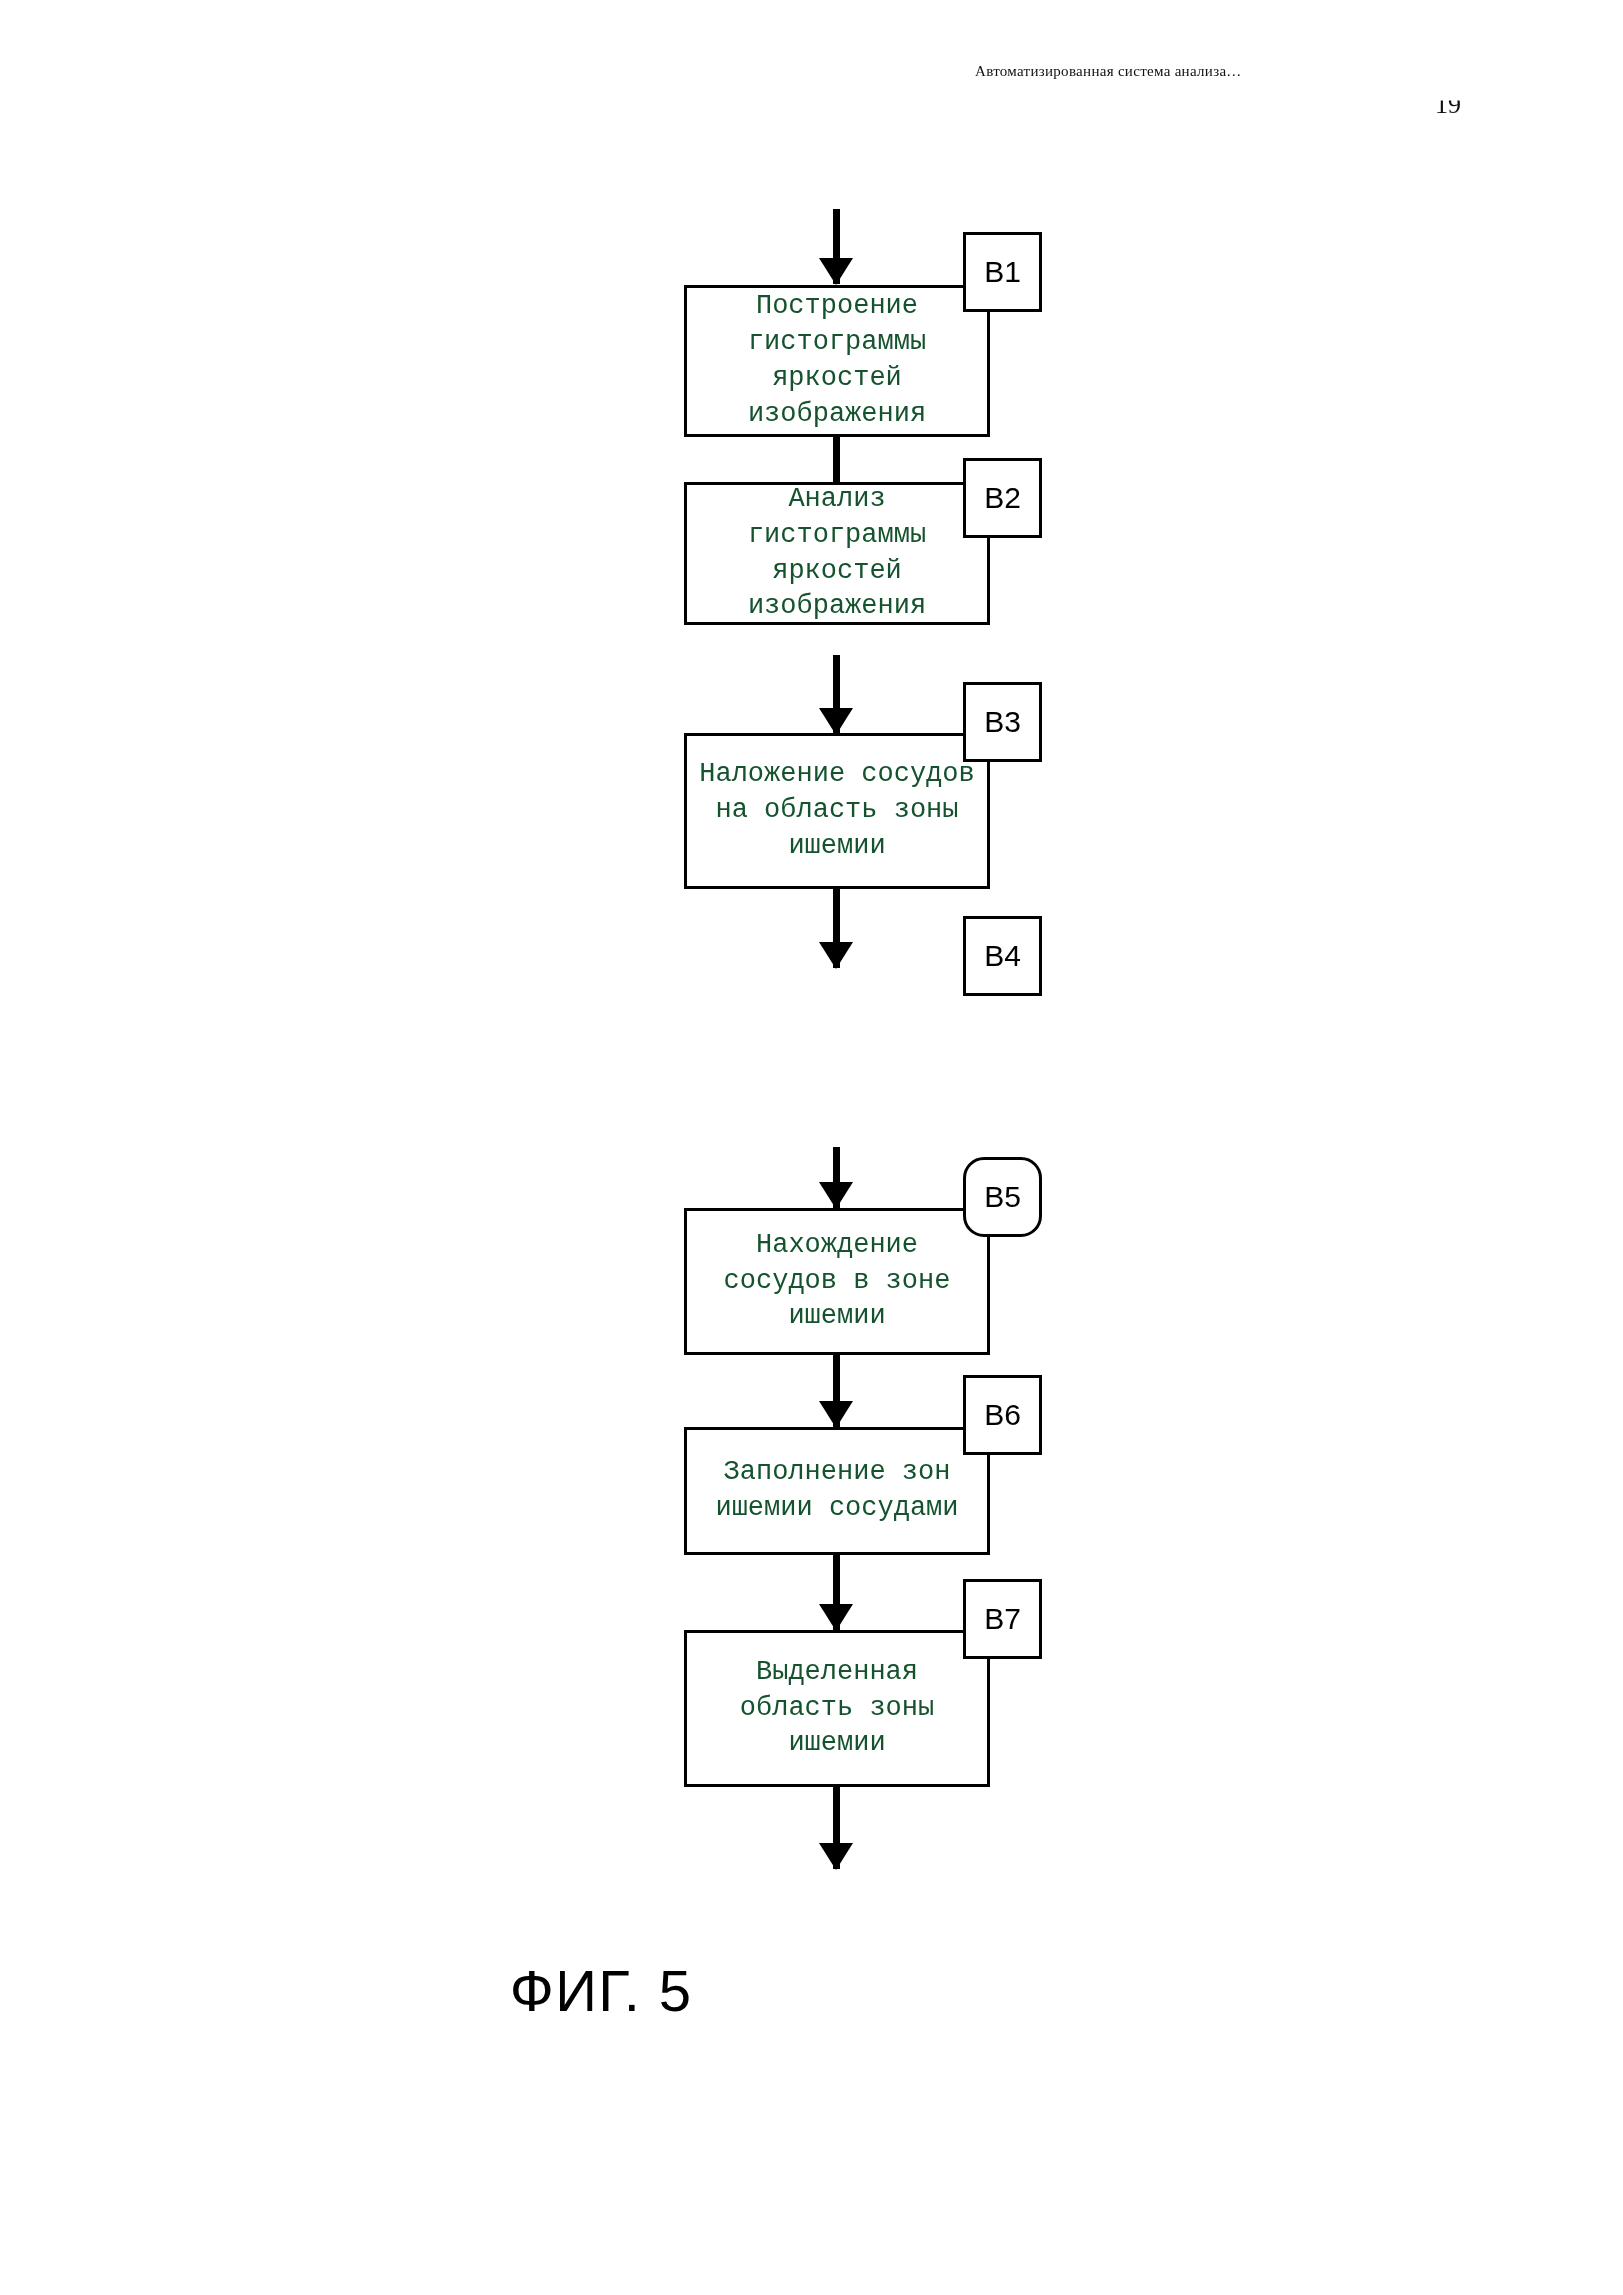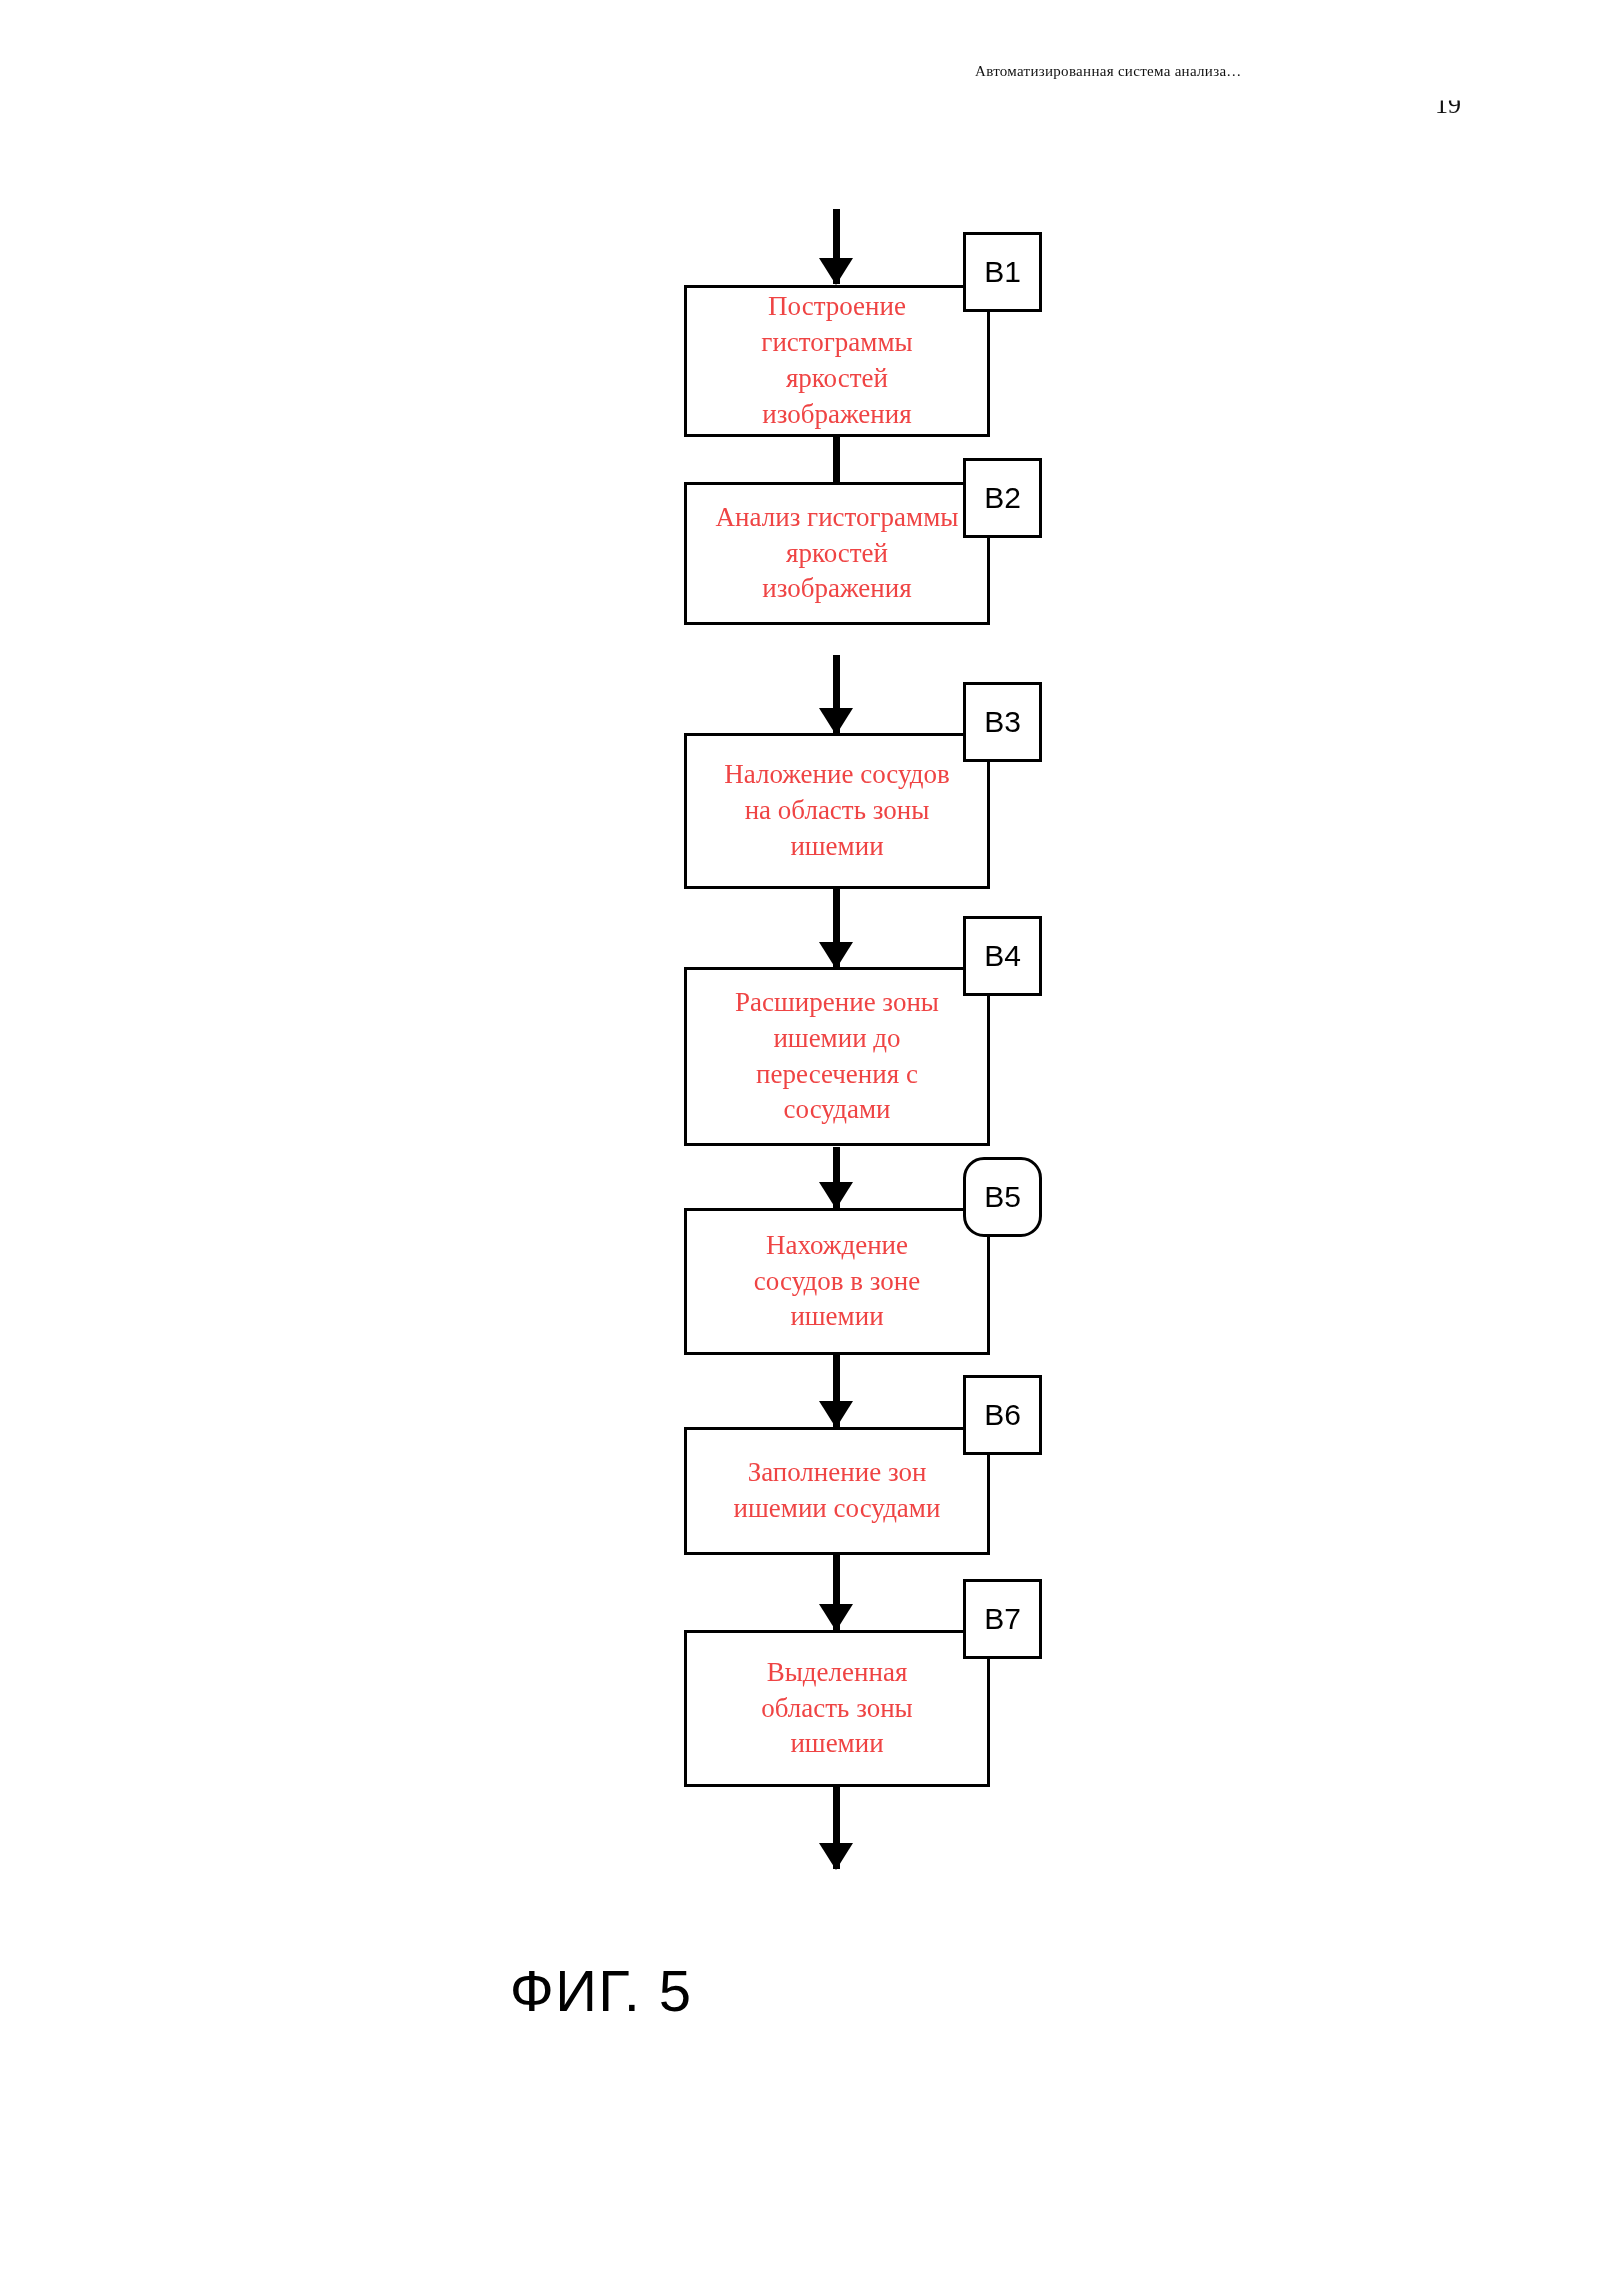--- a/index.html
+++ b/index.html
@@ -52,24 +52,24 @@
     width: 306px;            
     box-sizing: border-box;
     border: 3.9px solid #000;
     background: #ffffff;
     display: flex;
     align-items: center;
     justify-content: center;
     z-index: 2;
   }
   .proc-text {
-    font-family: Liberation Serif, serif;
+    font-family: Liberation Mono, monospace;
     font-size: 27px;
     line-height: 1.33;
-    color: #ef4444;
+    color: #14532d;
     text-align: center;
     padding: 0 5.2px;
     white-space: pre-line;
   }
 
   .tag-box {
     position: absolute;
     left: 963px;
     width: 79px;
     height: 80px;
@@ -157,26 +157,20 @@
   <div class="proc-box" style="top:733px; height:156px;">
     <span class="proc-text">Наложение сосудов
 на область зоны
 ишемии</span>
   </div>
   <div class="tag-box" style="top:682px;">
     <span class="tag-text">B3</span>
   </div>
   <div class="arrow" style="top:889px; height:79px;"></div>
 
-  <div class="proc-box" style="top:967px; height:179px;">
-    <span class="proc-text">Расширение зоны
-ишемии до
-пересечения с
-сосудами</span>
-  </div>
   <div class="tag-box" style="top:916px;">
     <span class="tag-text">B4</span>
   </div>
   <div class="arrow" style="top:1147px; height:61px;"></div>
 
   <div class="proc-box" style="top:1208px; height:147px;">
     <span class="proc-text">Нахождение
 сосудов в зоне
 ишемии</span>
   </div>

